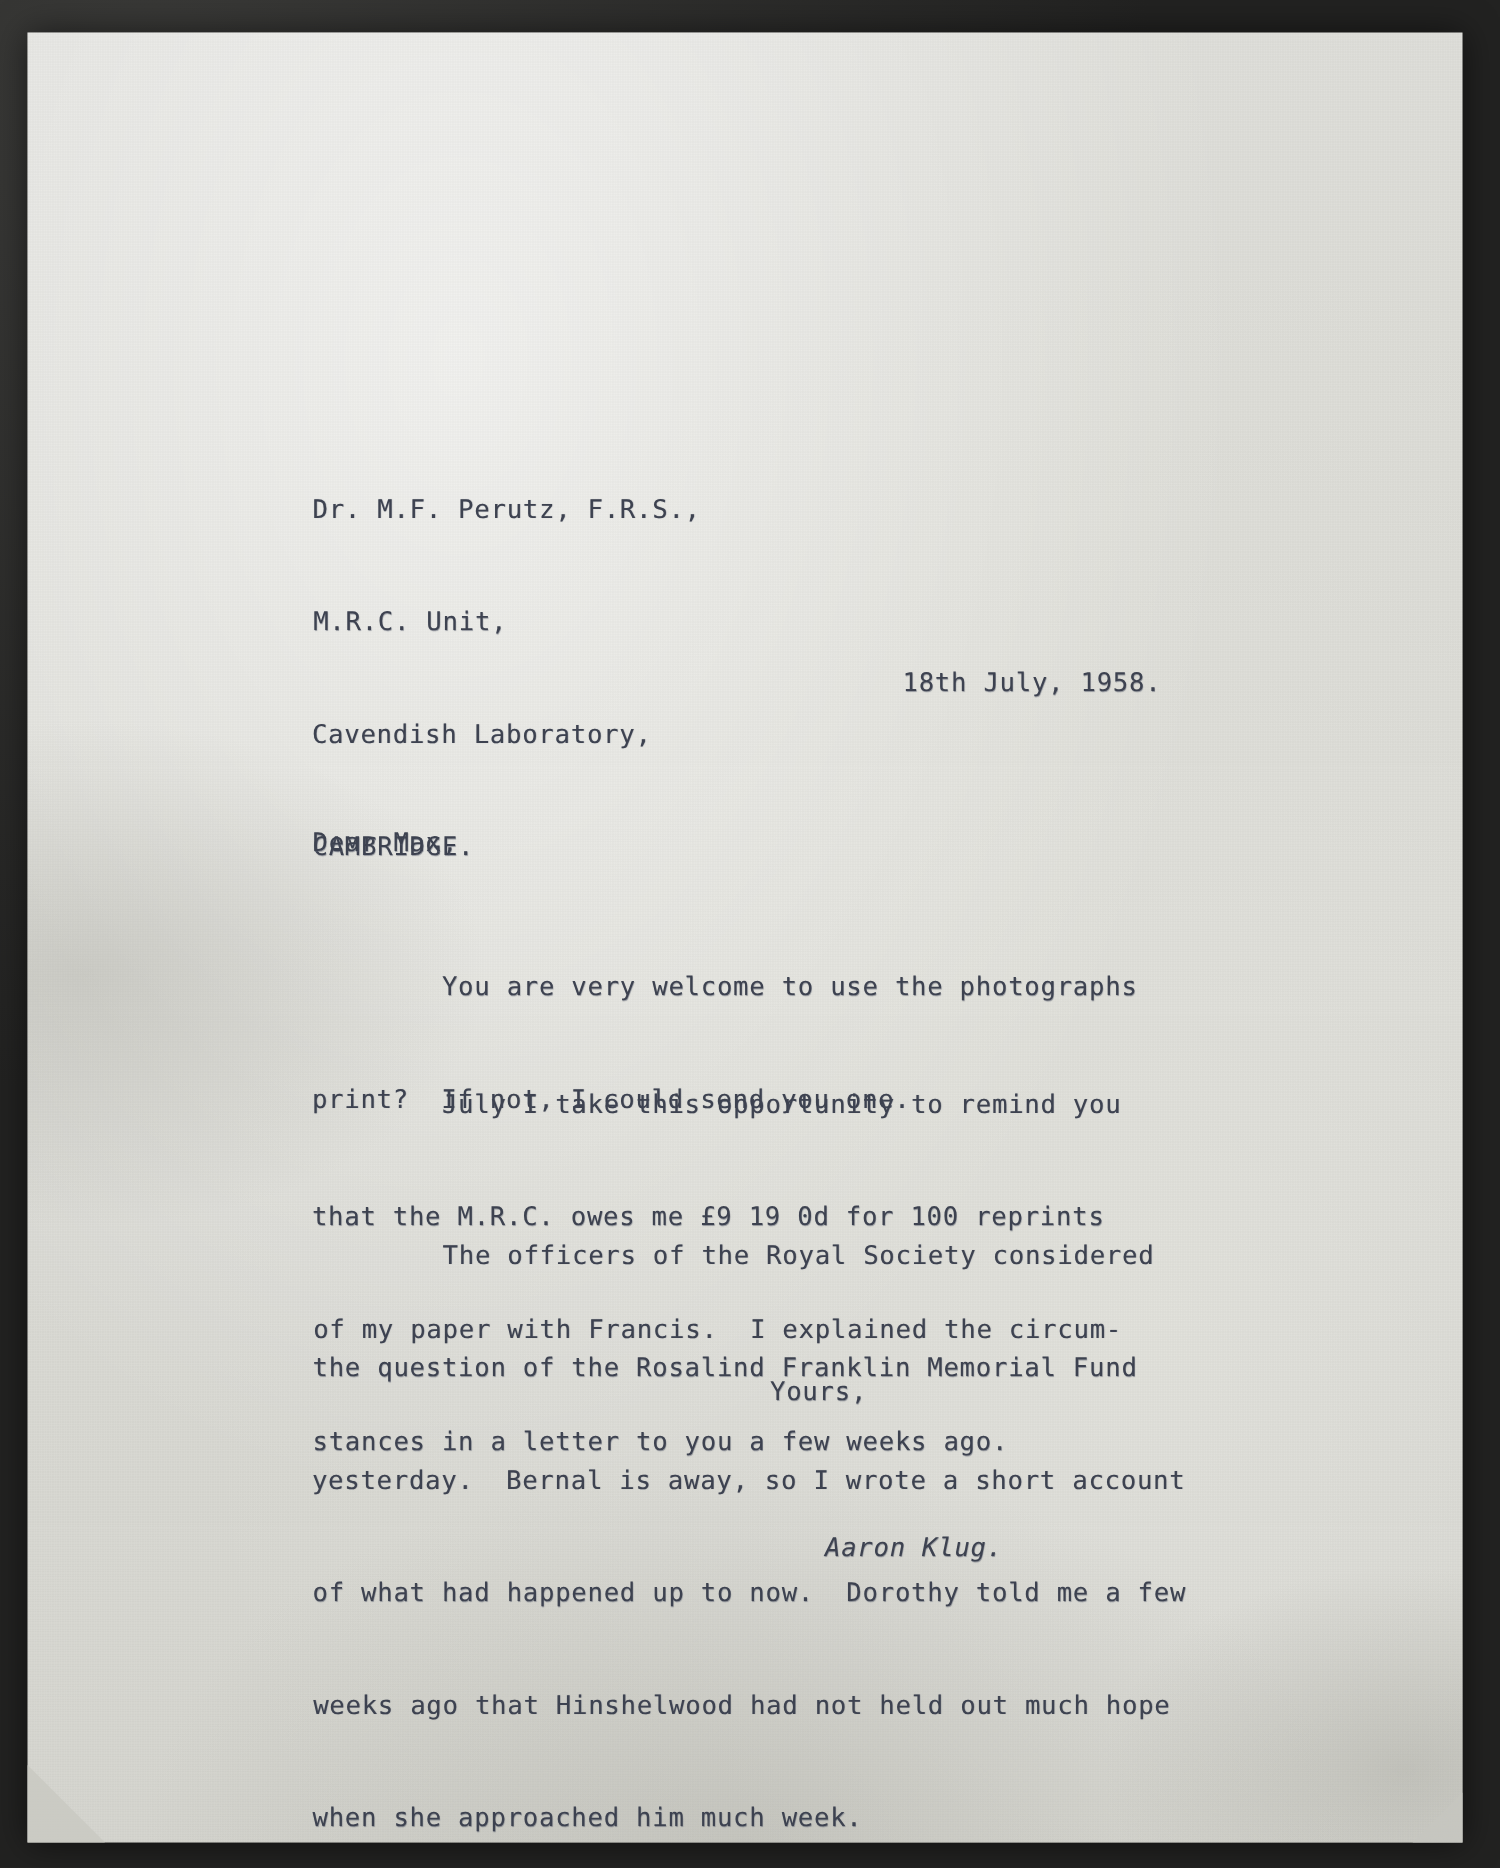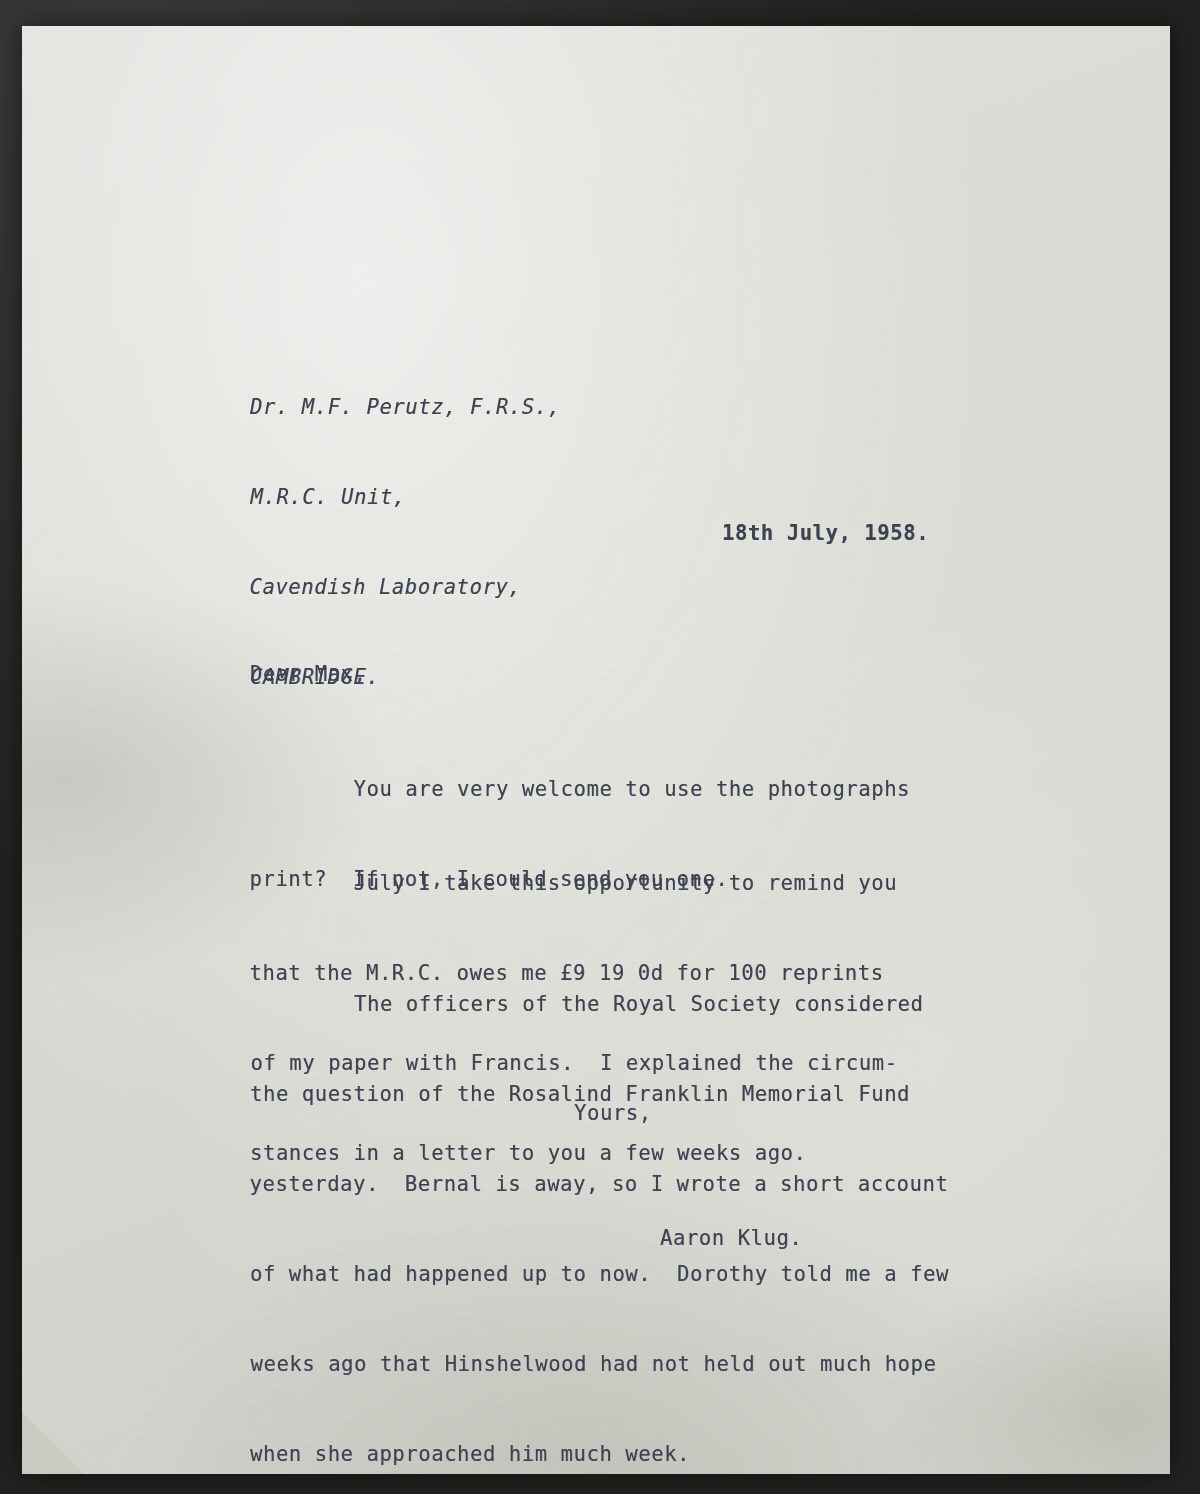--- a/index.html
+++ b/index.html
@@ -90,28 +90,28 @@
     line-height: 30px;
     letter-spacing: 0.6px;
     text-shadow: 0.4px 0.4px 0.6px rgba(90,95,110,0.55);
   }
 
   .block {
     position: absolute;
     white-space: pre;
   }
 
-  #addressee-block { left: 228px; top: 306px; font-style: italic; }
-  #date-block      { left: 700px; top: 492px; font-weight: bold; }
+  #addressee-block { left: 228px; top: 306px; }
+  #date-block      { left: 700px; top: 505px; }
   #salutation      { left: 228px; top: 633px; }
   #para-1          { left: 228px; top: 688px; }
   #para-2          { left: 228px; top: 782px; }
   #para-3          { left: 228px; top: 903px; }
-  #closing         { left: 552px; top: 1072px; }
-  #signature       { left: 638px; top: 1197px; }
+  #closing         { left: 594px; top: 1072px; }
+  #signature       { left: 638px; top: 1197px; font-style: italic; }
 
   .line { display: block; }
 
   
   .j1 { margin-left: 0px; }
   .j2 { margin-left: 0.5px; }
   .j3 { margin-left: -0.5px; }
 </style>
 </head>
 <body>

